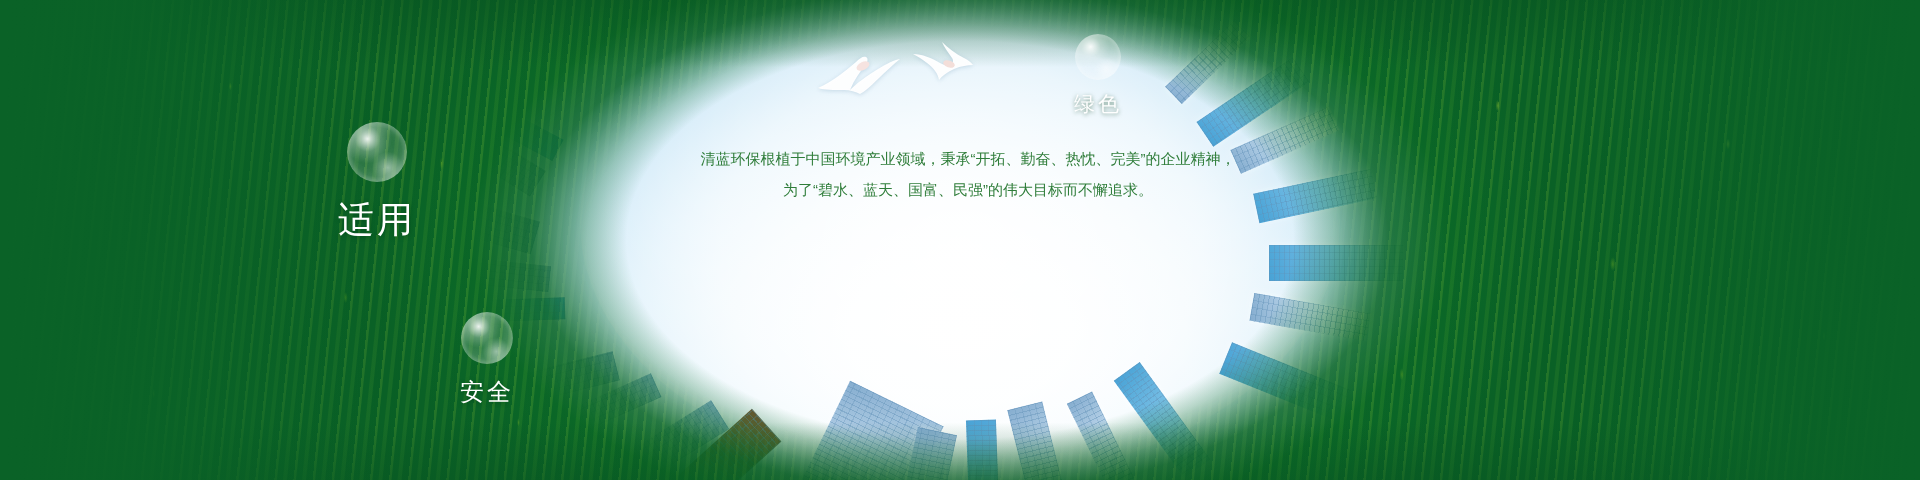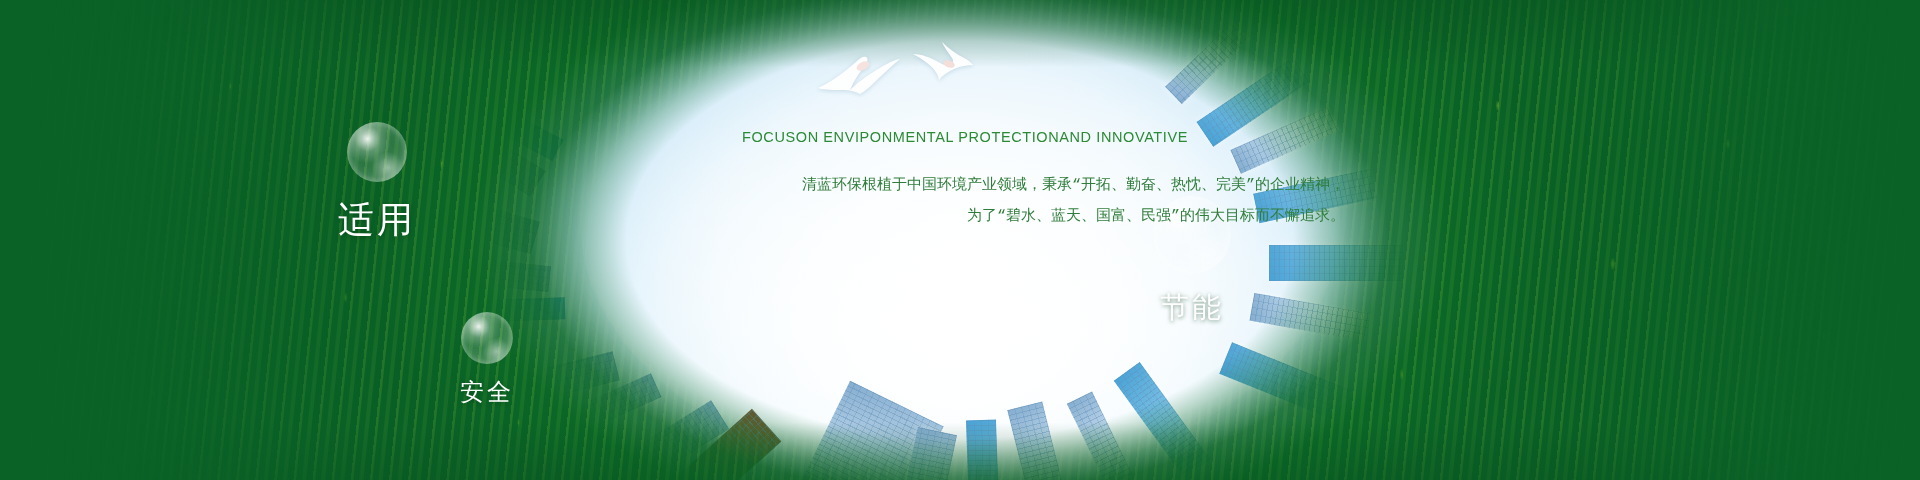--- a/index.html
+++ b/index.html
@@ -165,23 +165,22 @@
     font-size:14.5px;
     color:#2b8a34;
     letter-spacing:.6px;
     white-space:nowrap;
   }
   .body-copy {
     margin-top:26px;
     font-size:15px;
     color:#2f7d3a;
     line-height:2.05;
-    text-align:right;
+    text-align:center;
     padding-left:6px;
-    font-family:Liberation Mono, monospace;
   }
   .body-copy p { white-space:nowrap; }
 </style>
 </head>
 <body>
 
 <div class="banner">
 
   <div class="sky"></div>
   <div class="sky-tint"></div>
@@ -230,32 +229,31 @@
       <path d="M1 14 C10 14 20 18 28 23 C32 25 35 26 38 25 C41 24 42 21 40 18 C36 12 32 7 30 2 C36 8 44 14 52 18 C56 20 59 22 61 25 C56 25 49 26 42 29 C35 32 30 36 27 40 C26 34 22 28 15 23 C10 19 5 16 1 14 Z" fill="#ffffff" opacity="0.96"></path>
       <ellipse cx="37" cy="24" rx="6" ry="3.5" fill="#f3ded9" transform="rotate(18 37 24)"></ellipse>
     </svg>
   </div>
 
   <div class="bubble-group" style="left:322px; top:122px; width:110px;">
     <div class="bubble" style="width:60px; height:60px;"></div>
     <div class="bubble-label" style="margin-top:14px;">适用</div>
   </div>
 
+  <div class="bubble-group" style="left:1050px; top:34px; width:96px;">
+    <div class="bubble" style="width:46px; height:46px;"></div>
+    <div class="bubble-label" style="margin-top:10px; font-size:21px;">绿色</div>
+  </div>
 
   <div class="bubble-group" style="left:432px; top:312px; width:110px;">
     <div class="bubble" style="width:52px; height:52px;"></div>
     <div class="bubble-label" style="margin-top:12px; font-size:24px;">安全</div>
   </div>
 
-  <div class="bubble-group" style="left:1128px; top:196px; width:128px;">
-    <div class="bubble" style="width:78px; height:78px;"></div>
-    <div class="bubble-label" style="margin-top:14px; font-size:29px;">节能</div>
-  </div>
 
   <div class="copy">
-    <div class="subhead">FOCUSON ENVIPONMENTAL PROTECTIONAND INNOVATIVE</div>
     <div class="body-copy">
       <p>清蓝环保根植于中国环境产业领域，秉承“开拓、勤奋、热忱、完美”的企业精神，</p>
       <p>为了“碧水、蓝天、国富、民强”的伟大目标而不懈追求。</p>
     </div>
   </div>
 
 </div>
 
 </body></html>

